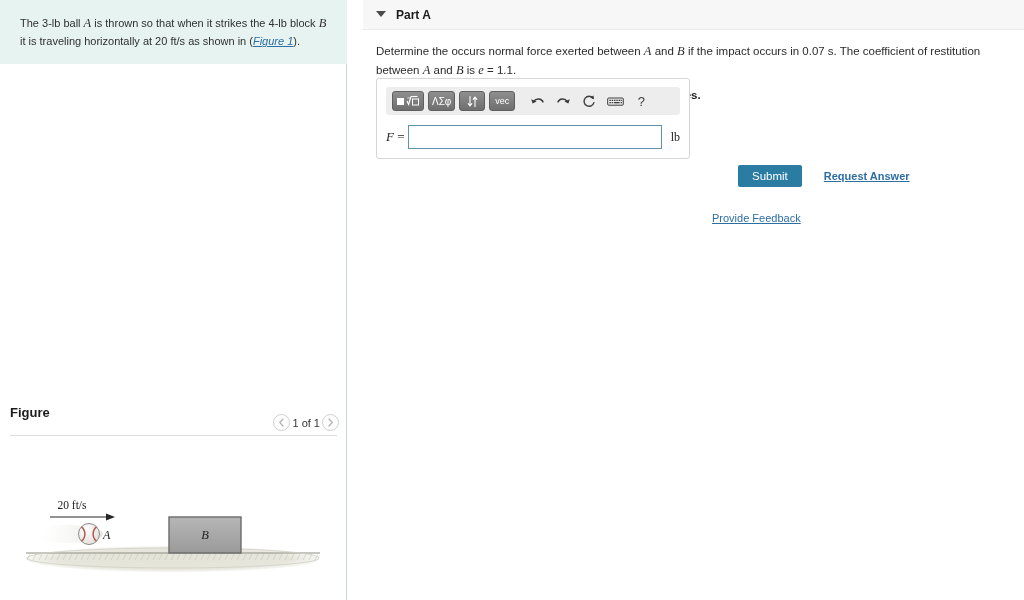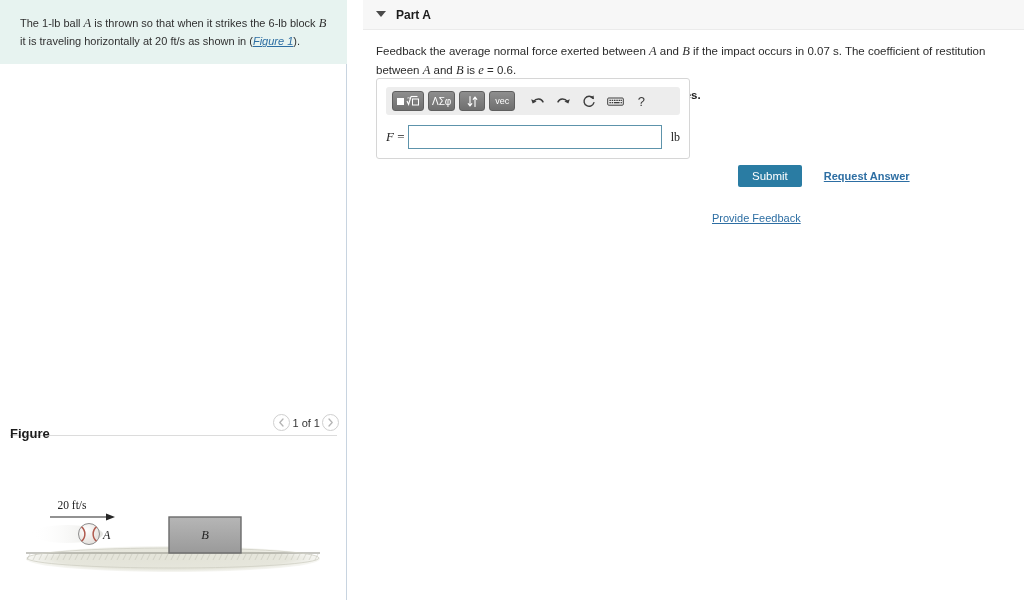--- a/index.html
+++ b/index.html
@@ -78,21 +78,21 @@
   }
   #figure-head {
     position: relative;
     height: 30px;
     padding: 0 10px 0 10px;
     box-sizing: border-box;
   }
   #figure-title {
     position: absolute;
     left: 10px;
-    top: 21px;
+    top: 0;
     font-size: 13px;
     font-weight: bold;
     color: #1c1c1c;
   }
   #figure-pager {
     position: absolute;
     right: 8px;
     top: 9px;
     display: flex;
     align-items: center;
@@ -294,21 +294,21 @@
 </style>
 </head>
 <body>
 
 <div id="app">
 
   <div id="left-pane" style="border-right-color: rgb(200, 212, 224);">
 
     <div id="problem-card" style="background: rgb(231, 243, 240);">
       <div id="problem-text">
-        <span>The 1-lb ball </span><span class="mathvar">A</span><span> is thrown so that when it strikes the 6-lb block </span><span class="mathvar">B</span><span> it is traveling horizontally at 20 ft/s as shown in (</span><span class="figlink">Figure 1</span><span>).</span>
+        <span>The 3-lb ball </span><span class="mathvar">A</span><span> is thrown so that when it strikes the 4-lb block </span><span class="mathvar">B</span><span> it is traveling horizontally at 20 ft/s as shown in (</span><span class="figlink">Figure 1</span><span>).</span>
       </div>
     </div>
 
     <div id="figure-block">
       <div id="figure-head">
         <div id="figure-title">Figure</div>
         <div id="figure-pager">
           <div class="pager-btn">
             <span>
               <svg width="7" height="9" viewBox="0 0 7 9">
@@ -378,21 +378,21 @@
 
   <div id="right-pane">
 
     <div id="partA-header" style="background: rgb(247, 247, 247); margin-left: 15px;">
       <div id="partA-caret"></div>
       <div id="partA-title">Part A</div>
     </div>
 
     <div id="question-body">
       <div id="question-line">
-        <span>Feedback the average normal force exerted between </span><span class="mathvar">A</span><span> and </span><span class="mathvar">B</span><span> if the impact occurs in 0.07 s. The coefficient of restitution between </span><span class="mathvar">A</span><span> and </span><span class="mathvar">B</span><span> is </span><span class="mathvar">e</span><span> = 0.6.</span>
+        <span>Determine the occurs normal force exerted between </span><span class="mathvar">A</span><span> and </span><span class="mathvar">B</span><span> if the impact occurs in 0.07 s. The coefficient of restitution between </span><span class="mathvar">A</span><span> and </span><span class="mathvar">B</span><span> is </span><span class="mathvar">e</span><span> = 1.1.</span>
       </div>
       <div id="question-emphasis">Express your answer in pounds to three significant figures.</div>
     </div>
 
     <div id="answer-box">
       <div id="math-toolbar">
         <div class="tb-btn">
           <svg width="24" height="13" viewBox="0 0 24 13">
             <rect x="1" y="3" width="7" height="7" fill="#ffffff"></rect>
             <path d="M11 6 L12.6 9.5 L15 1.5" fill="none" stroke="#ffffff" stroke-width="1.1"></path>

